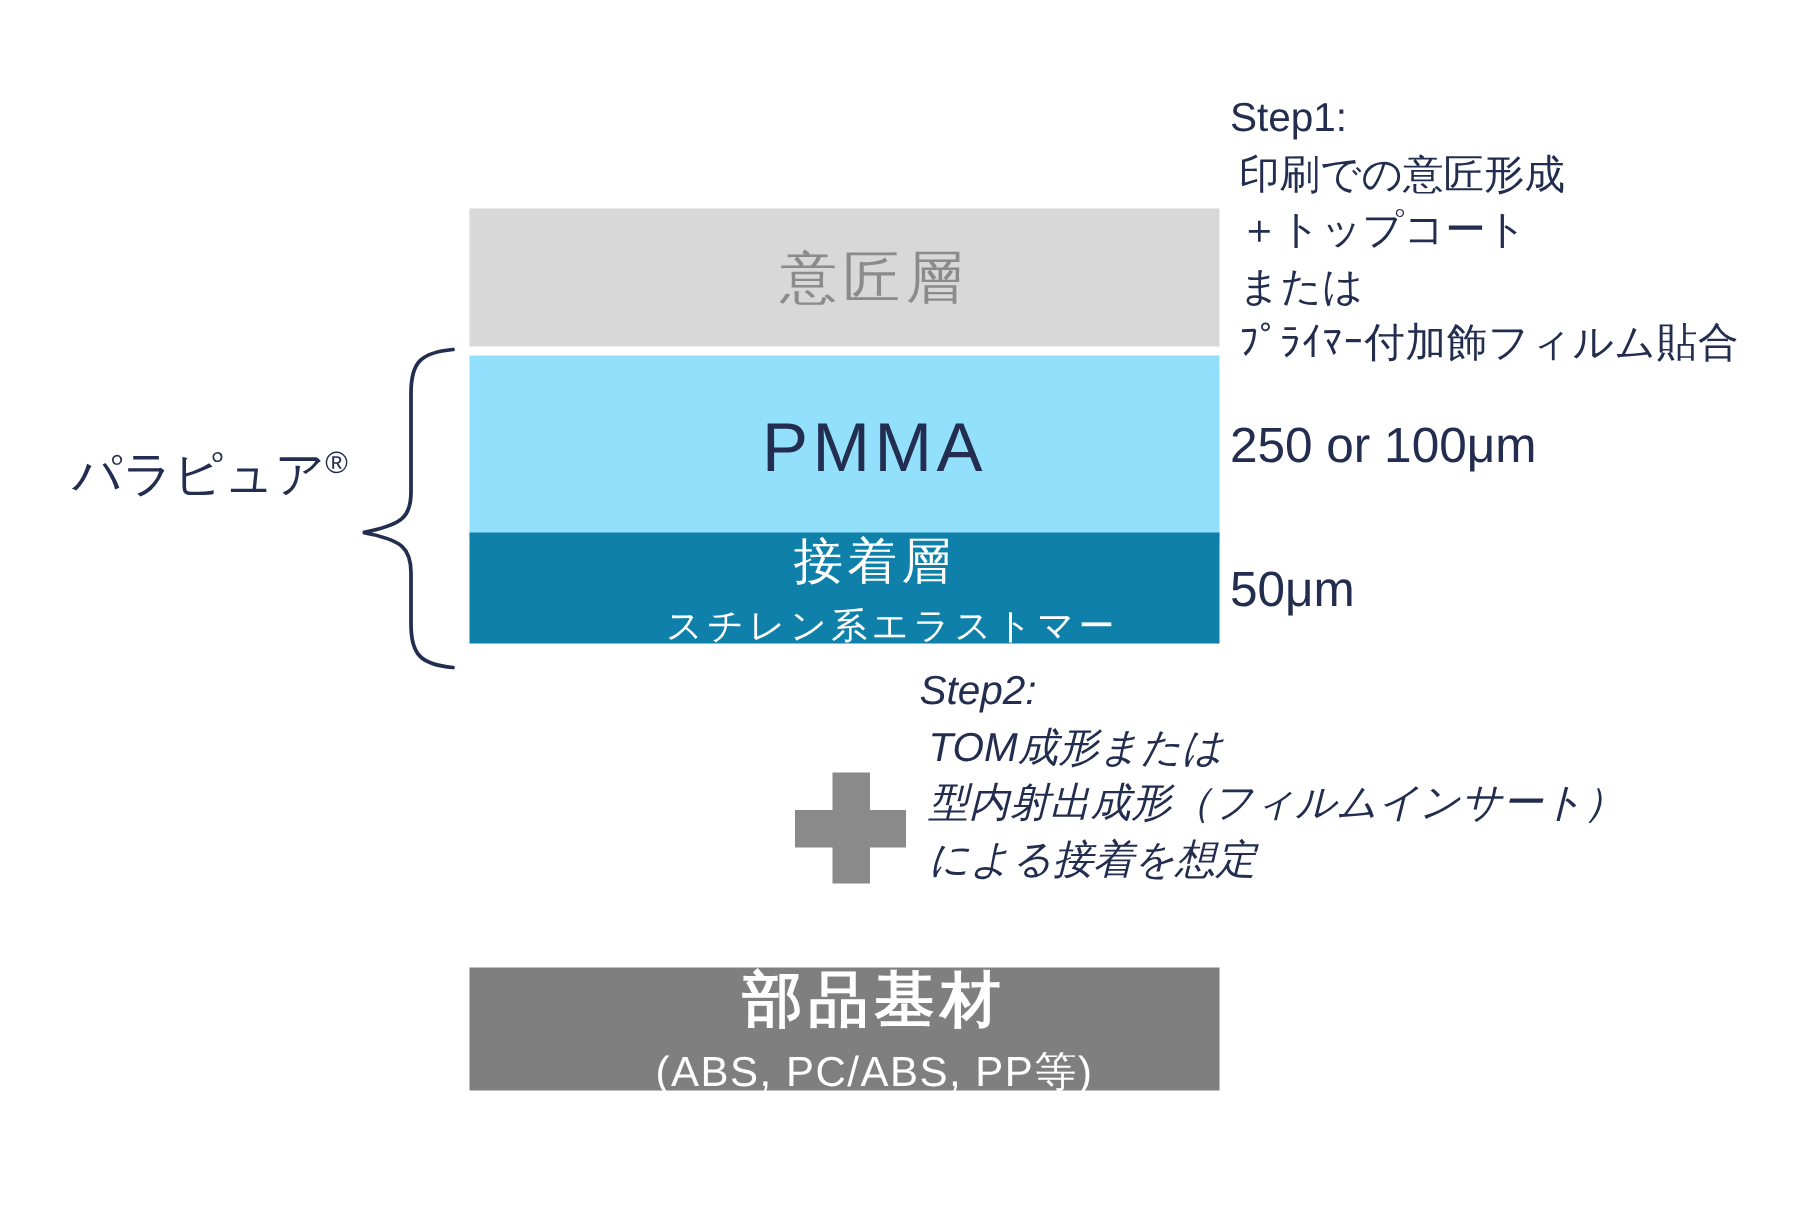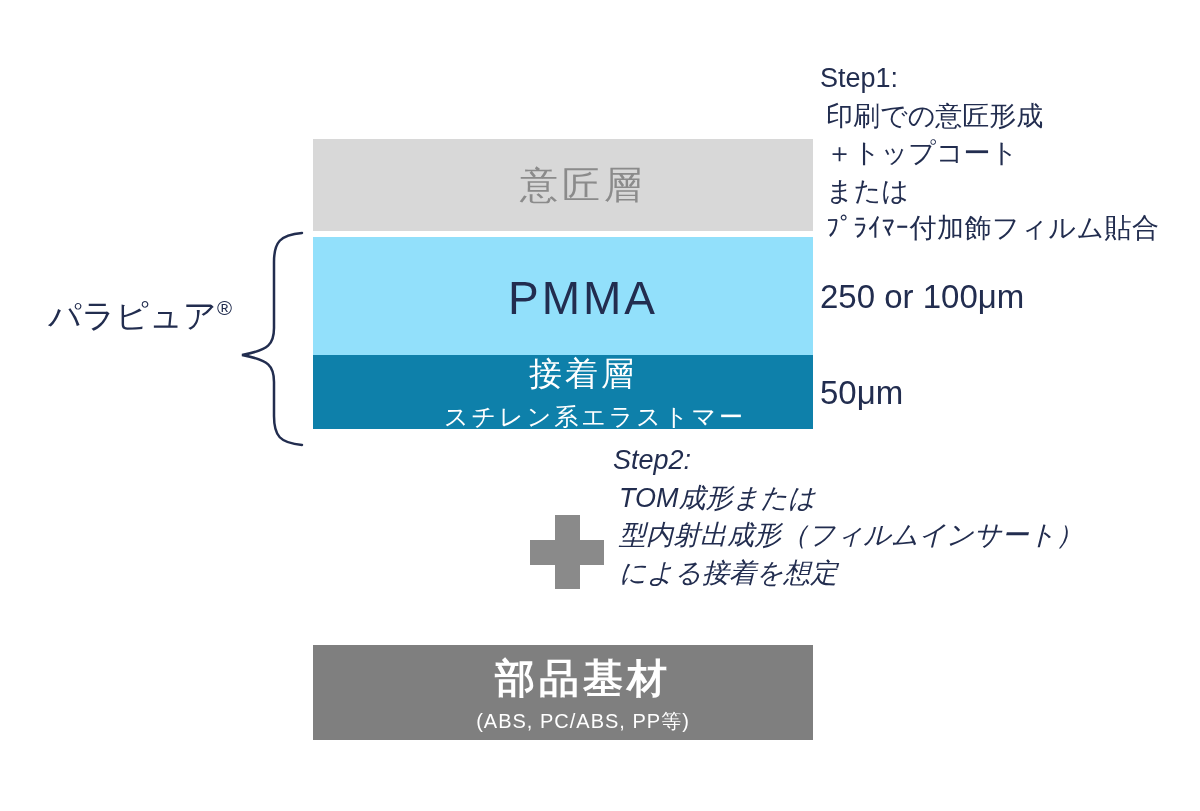--- a/index.html
+++ b/index.html
@@ -32,25 +32,25 @@
     top:237px;height:122px;background:var(--pmma-blue,#92e0fb);
     color:var(--navy,#222d4f);font-size:46px;font-weight:500;letter-spacing:3px;
   }
   .adhesive-layer{
     top:355px;height:74px;background:var(--adhesive-teal,#0e80aa);
     color:var(--white,#fff);
   }
   .adhesive-layer .main-label{font-size:33px;font-weight:500;letter-spacing:3px;}
   .adhesive-layer .sub-label{font-size:24px;font-weight:500;letter-spacing:3px;margin-top:4px;margin-left:24px;}
   .substrate-layer{
-    top:645px;height:95px;background:var(--substrate-gray,#7f7f7f);
+    top:645px;height:82px;background:var(--substrate-gray,#7f7f7f);
     color:var(--white,#fff);
   }
   .substrate-layer .main-label{font-size:40px;font-weight:600;letter-spacing:4px;}
-  .substrate-layer .sub-label{font-size:20px;font-weight:500;letter-spacing:1px;margin-top:2px;}
+  .substrate-layer .sub-label{font-size:28px;font-weight:500;letter-spacing:1px;margin-top:2px;}
 
   .brand{
     position:absolute;left:48px;top:288px;
     font-size:33px;font-weight:500;line-height:56px;color:var(--navy);
   }
   .brand .reg{font-size:0.62em;vertical-align:super;line-height:0;}
 
   .brace{position:absolute;left:236px;top:230px;color:var(--navy);}
 
   .note{position:absolute;font-size:27px;font-weight:500;line-height:37.5px;color:var(--navy);white-space:nowrap;}

